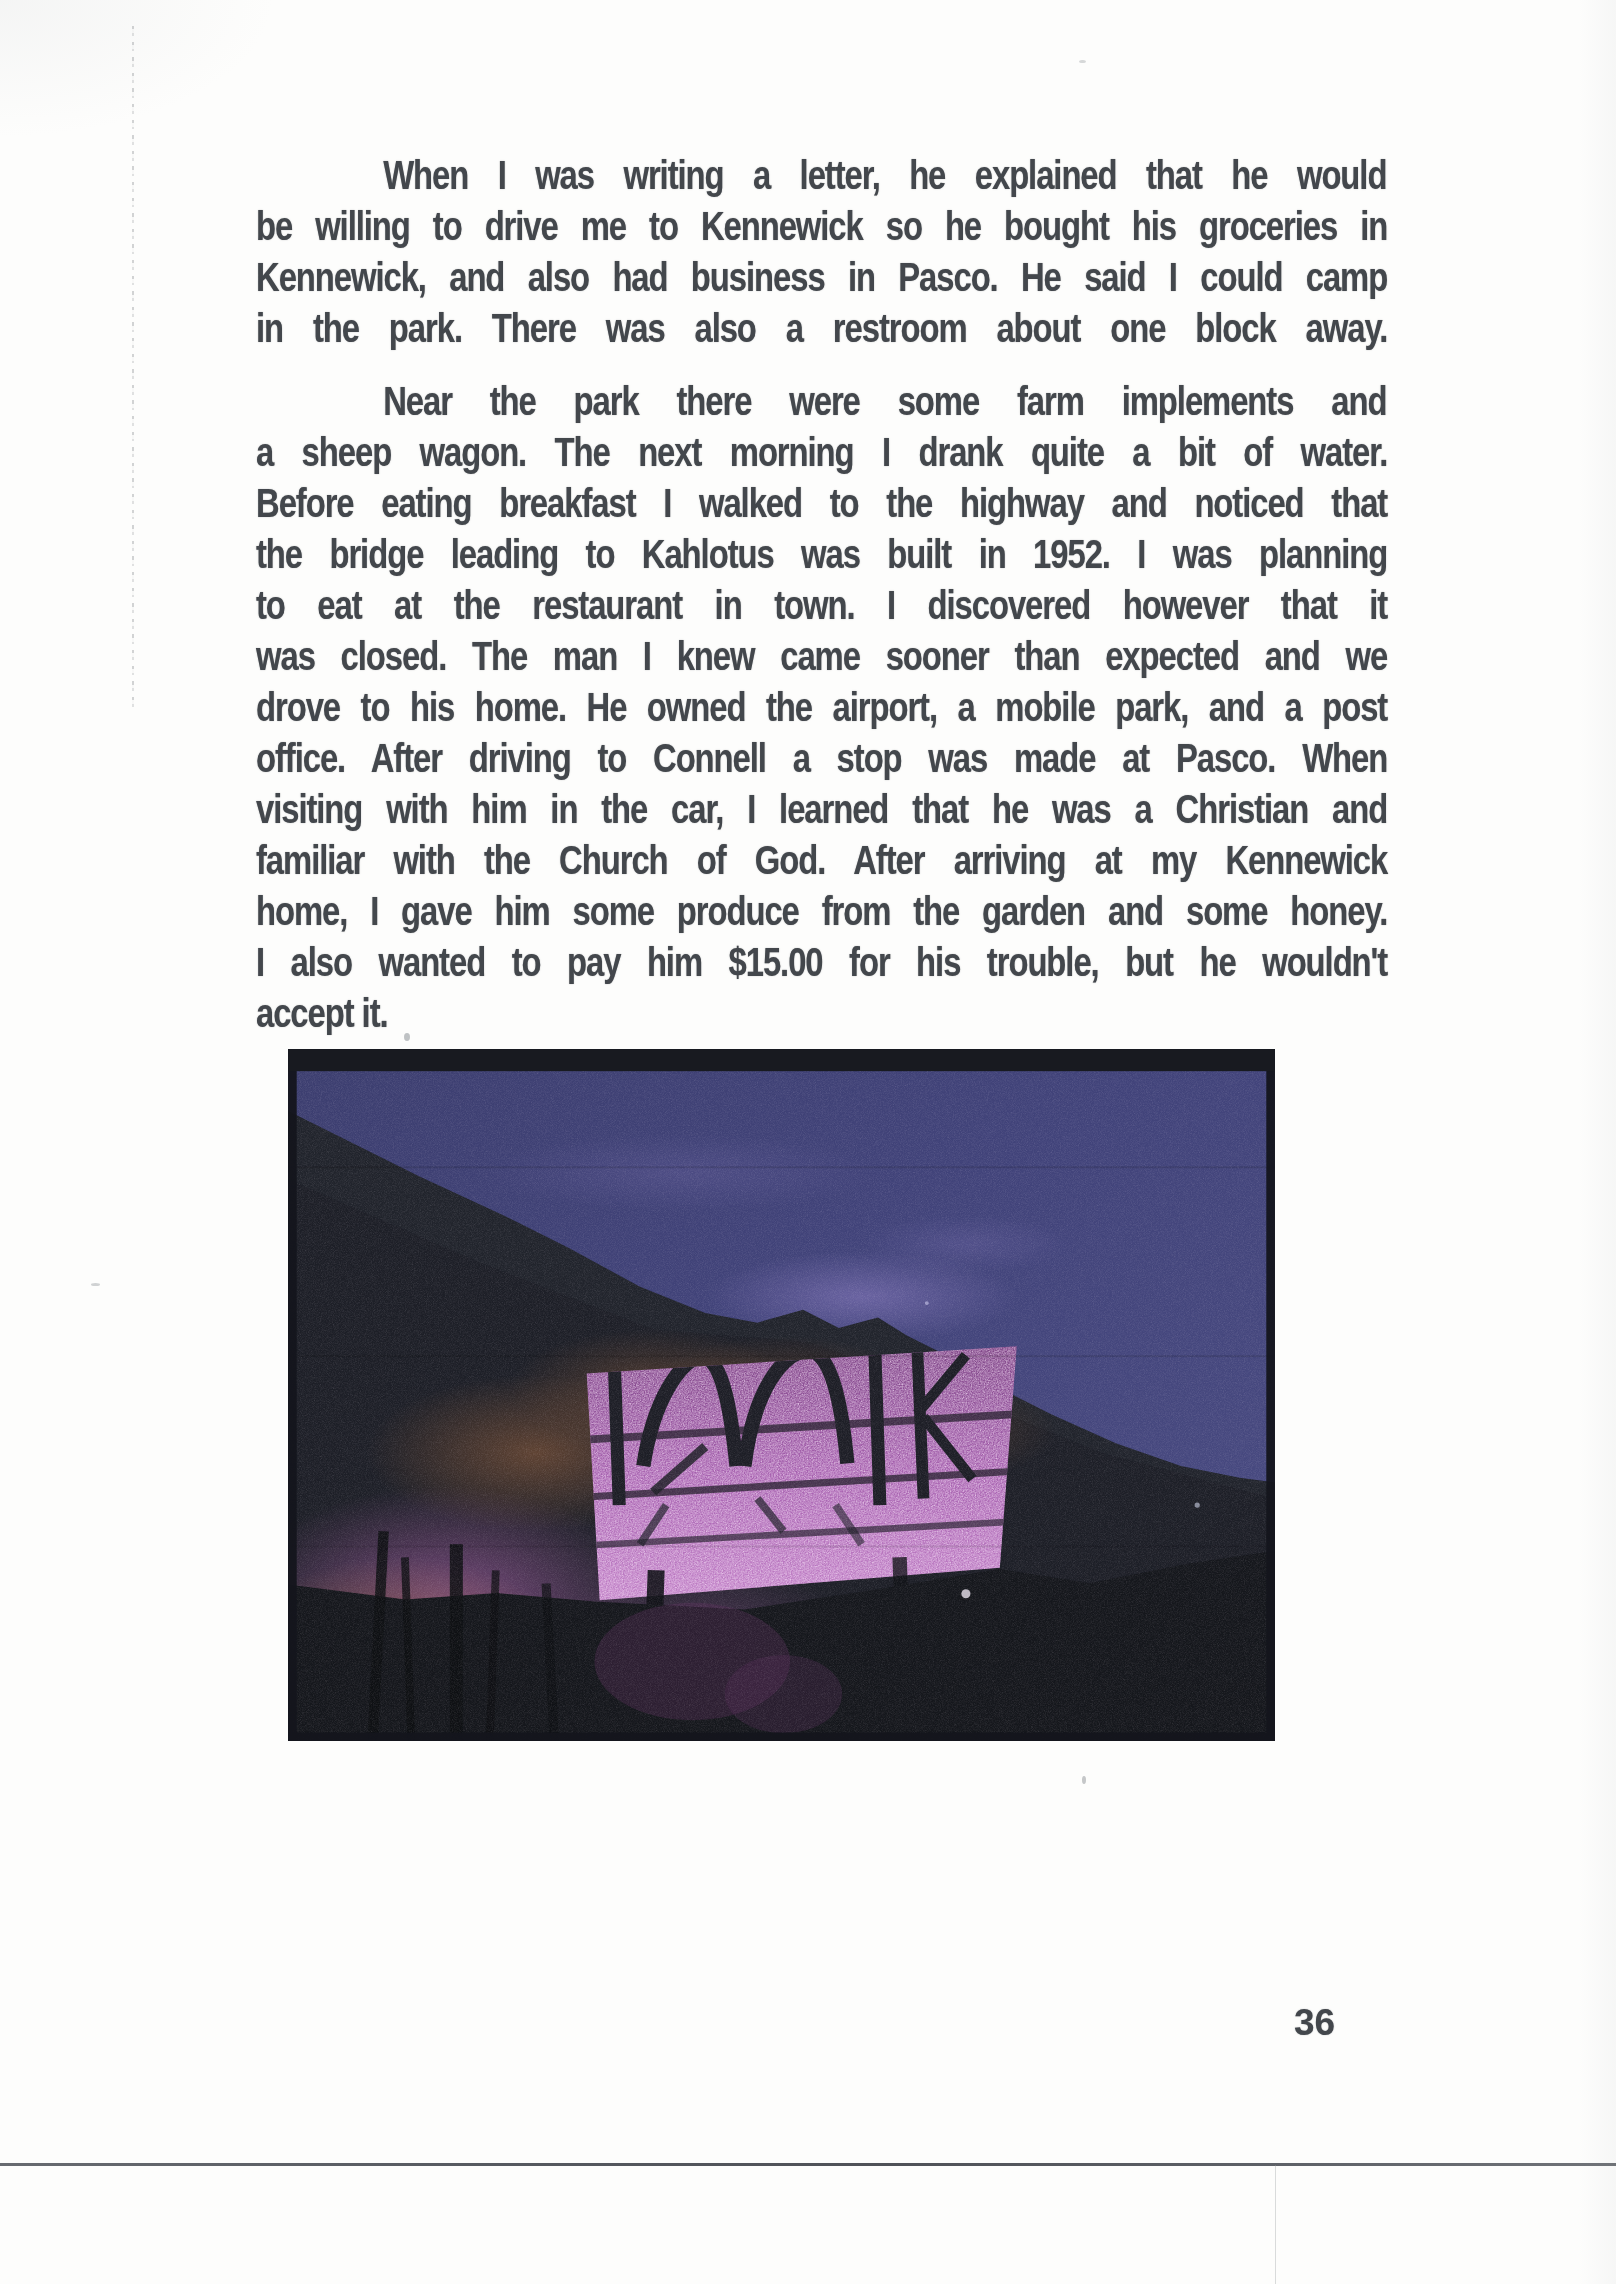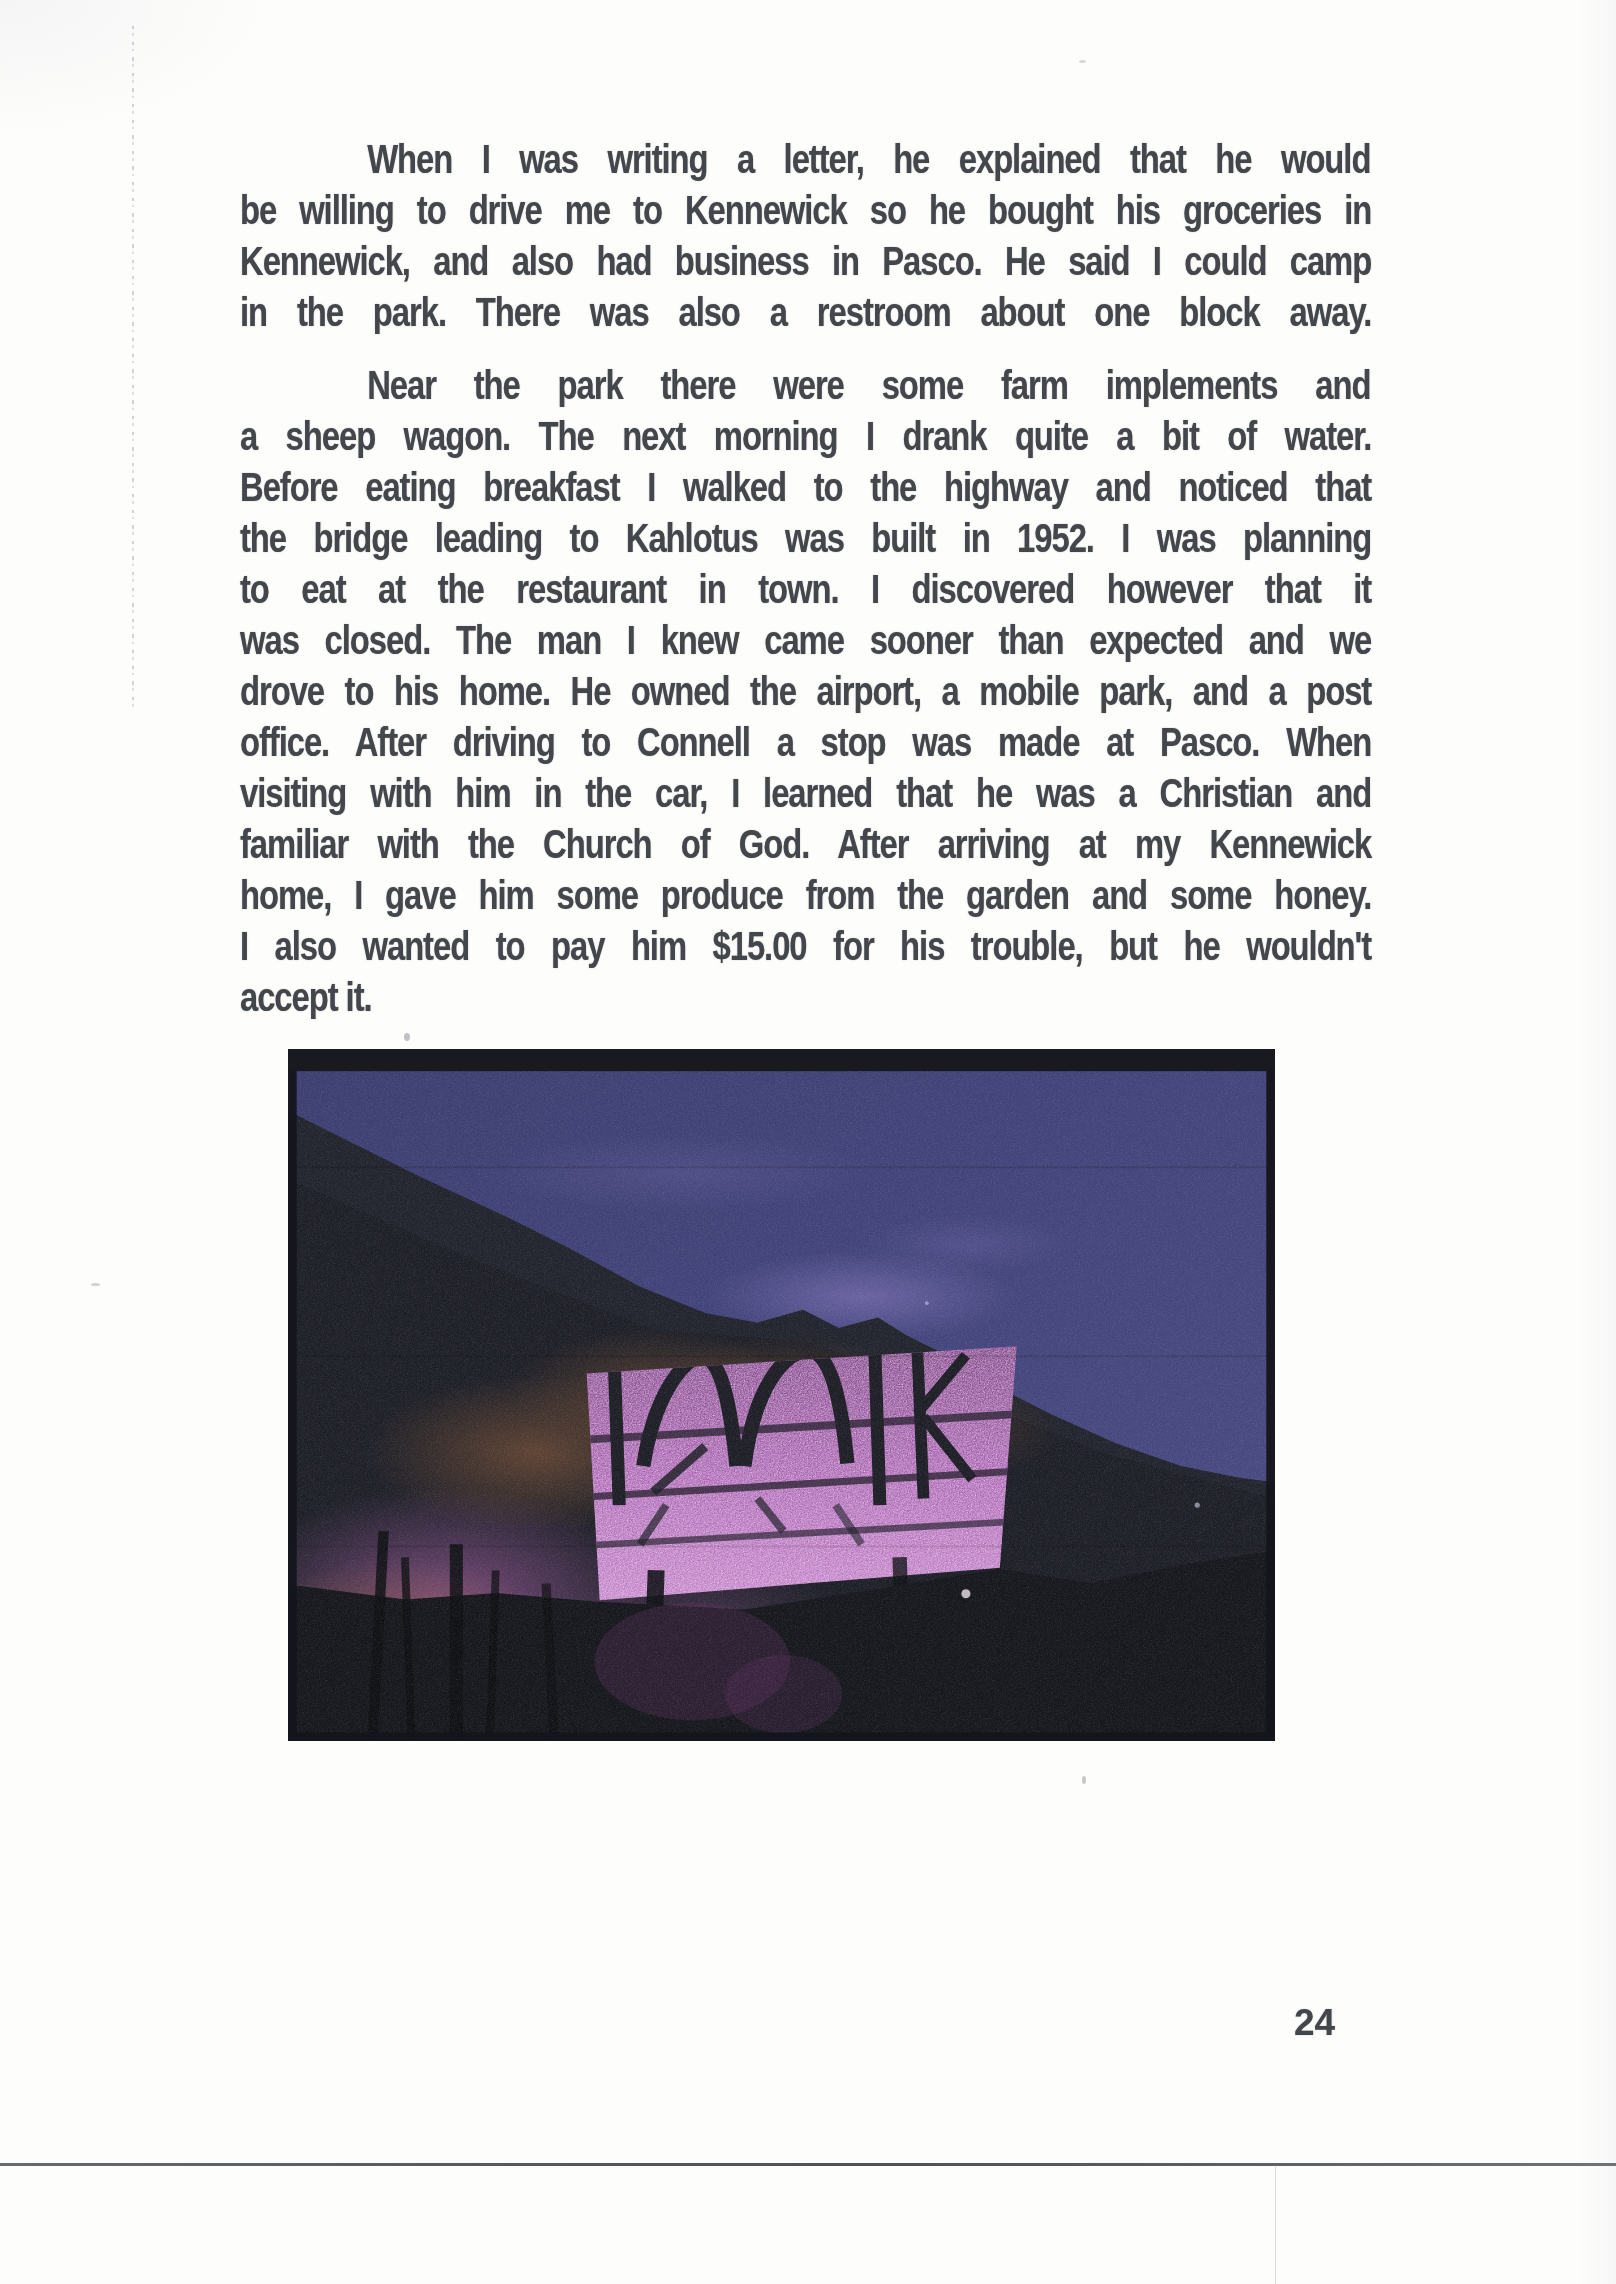--- a/index.html
+++ b/index.html
@@ -23,21 +23,21 @@
     opacity:.65;
   }
   .speck{position:absolute;background:#8d9296;border-radius:50%;opacity:.55;}
   .speck.s1{left:404px;top:1033px;width:5.9px;height:7.8px;}
   .speck.s2{left:1079px;top:60px;width:6.5px;height:3.3px;opacity:.35;}
   .speck.s3{left:91px;top:1283px;width:9px;height:3.3px;opacity:.4;}
   .speck.s4{left:1082px;top:1776px;width:3.9px;height:7.8px;opacity:.5;}
 
   
   .text-block{position:absolute;left:240px;top:134px;width:1130px;}
-  .para{margin:0;padding:0;}
+  .para{margin:16px;padding:0;}
   .para.p2{margin-top:22px;}
   .bline{
     width:1379px;
     transform:scaleX(0.8203);
     transform-origin:0 0;
     font-size:40px;
     font-weight:bold;
     letter-spacing:-1.3px;
     line-height:51px;
     height:51px;
@@ -230,19 +230,19 @@
       <rect x="0" y="762" width="1514" height="3" fill="#000000" opacity="0.10"></rect>
 
       <rect x="0" y="0" width="1514" height="1062" filter="url(#grain)" opacity="0.22"></rect>
 
       <rect x="0" y="0" width="1514" height="1062" fill="none" stroke="#14151c" stroke-width="26" opacity="0.95"></rect>
       <rect x="0" y="0" width="1514" height="34" fill="#181a20"></rect>
     </svg>
   </div>
 
 
-  <div class="page-number">24</div>
+  <div class="page-number">36</div>
 
   <div class="bottom-rule"></div>
   <div class="below-vline"></div>
 
 </div>
 
 
 </body></html>

